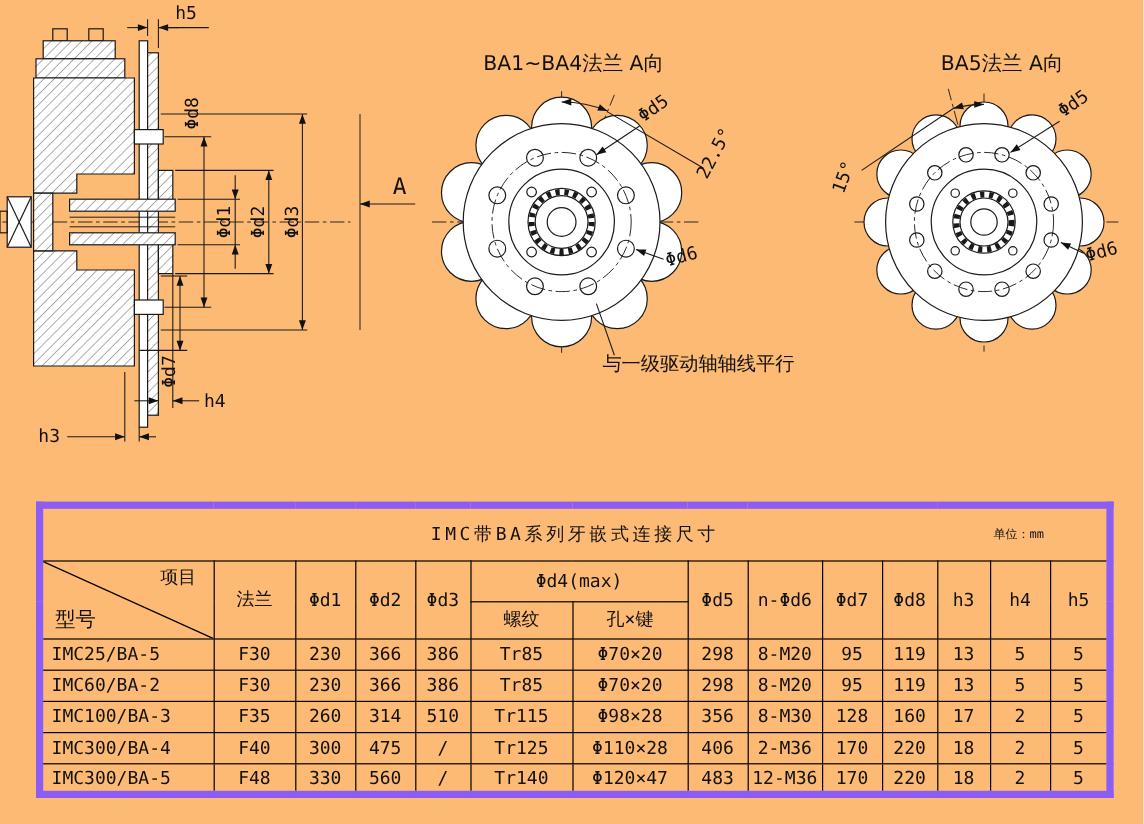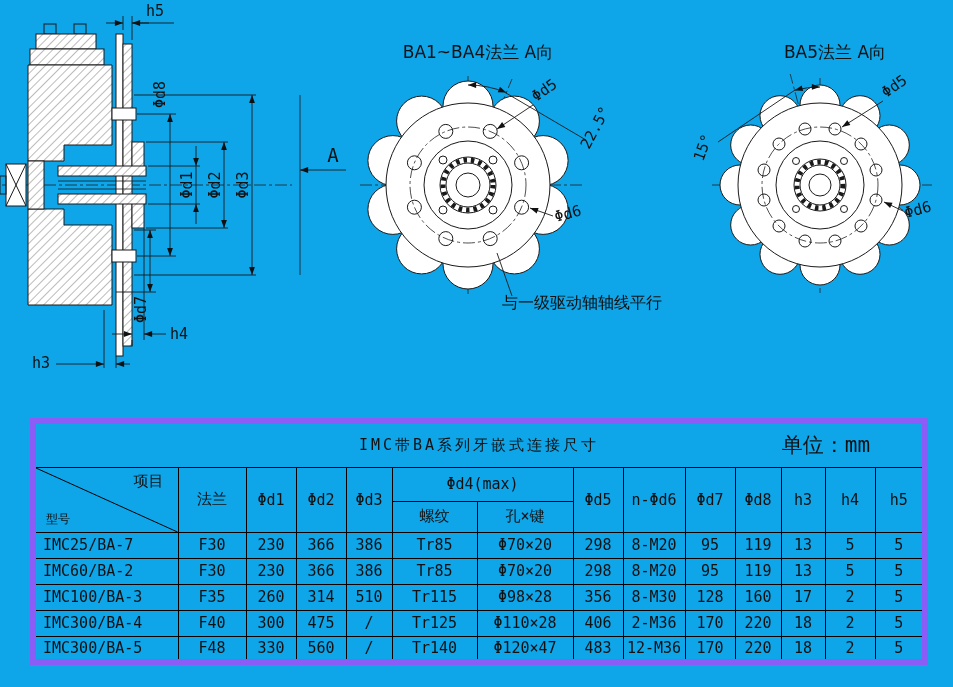--- a/index.html
+++ b/index.html
@@ -2,50 +2,50 @@
 <html><head>
 <meta charset="utf-8">
 <style>
   * { margin:0; padding:0; box-sizing:border-box; }
   html,body { background:#fff; }
   body {
     width:953px; height:687px;
     font-family:"DejaVu Sans","Liberation Sans",sans-serif;
     color:#111;
   }
-  .page { position:relative; width:953px; height:687px; background:#0ea5e9; overflow:hidden; }
+  .page { position:relative; width:953px; height:687px; background:#fdba74; overflow:hidden; }
 
   svg.drawing { display:block; }
   svg text { font-family:"DejaVu Sans Mono","DejaVu Sans",monospace; fill:#111; stroke:none; }
   .view-title { font-size:17px; font-family:"DejaVu Sans","Liberation Sans",sans-serif; }
   .dim-t { font-size:15px; }
   .big-a { font-size:19px; }
   .anno { font-size:16px; font-family:"DejaVu Sans","Liberation Sans",sans-serif; }
   .cl  { stroke:#222; stroke-width:0.8; stroke-dasharray:12 3 3 3; fill:none; }
   .dim { stroke-width:0.9; }
   .thin{ stroke-width:0.8; }
 
   table.spec { border-collapse:collapse; table-layout:fixed; width:892px; margin:8px 0 0 30px; border:6px solid #8b5cf6; }
   table.spec th, table.spec td {
     border:1px solid #000; text-align:center; font-weight:normal;
     font-size:15px; padding:0;
     font-family:"DejaVu Sans Mono","DejaVu Sans",monospace;
   }
   th.title-cell { height:46px; font-size:28px; letter-spacing:3px; position:relative;
                   font-family:"DejaVu Sans","Liberation Sans",sans-serif; }
   .unit { position:absolute; right:52px; top:50%; transform:translateY(-50%);
-          font-size:21px; letter-spacing:0;text-align:right; }
+          font-size:10px; letter-spacing:0;text-align:right; }
   thead tr.h1 th { height:34px;margin-top:40px; }
   thead tr.h2 th { height:31px; }
   tbody td { height:26px; }
   tbody td.model { text-align:left; padding-left:7px; }
   th.corner { position:relative; }
   th.corner svg { position:absolute; left:0; top:0; width:100%; height:100%; }
   th.corner .t-top { position:absolute; top:4px; right:14px; font-size:15px; }
-  th.corner .t-bot { position:absolute; bottom:4px; left:10px; font-size:12px; }
+  th.corner .t-bot { position:absolute; bottom:4px; left:10px; font-size:17px; }
 </style>
 </head>
 <body>
 
 <div class="page">
 
   <svg class="drawing" width="953" height="410" viewBox="0 0 953 410">
     <defs>
       <marker id="mA" viewBox="0 0 10 10" refX="9.5" refY="5" markerWidth="10" markerHeight="10" orient="auto-start-reverse">
         <path d="M0.5,1.8 L9.5,5 L0.5,8.2 Z" fill="#111" stroke="none"></path>
@@ -335,21 +335,21 @@
         <th rowspan="2">h4</th>
         <th rowspan="2">h5</th>
       </tr>
       <tr class="h2">
         <th>螺纹</th>
         <th>孔×键</th>
       </tr>
     </thead>
     <tbody>
         <tr>
-          <td class="model">IMC25/BA-7</td>
+          <td class="model">IMC25/BA-5</td>
           <td>F30</td>
           <td>230</td>
           <td>366</td>
           <td>386</td>
           <td>Tr85</td>
           <td>Φ70×20</td>
           <td>298</td>
           <td>8-M20</td>
           <td>95</td>
           <td>119</td>

